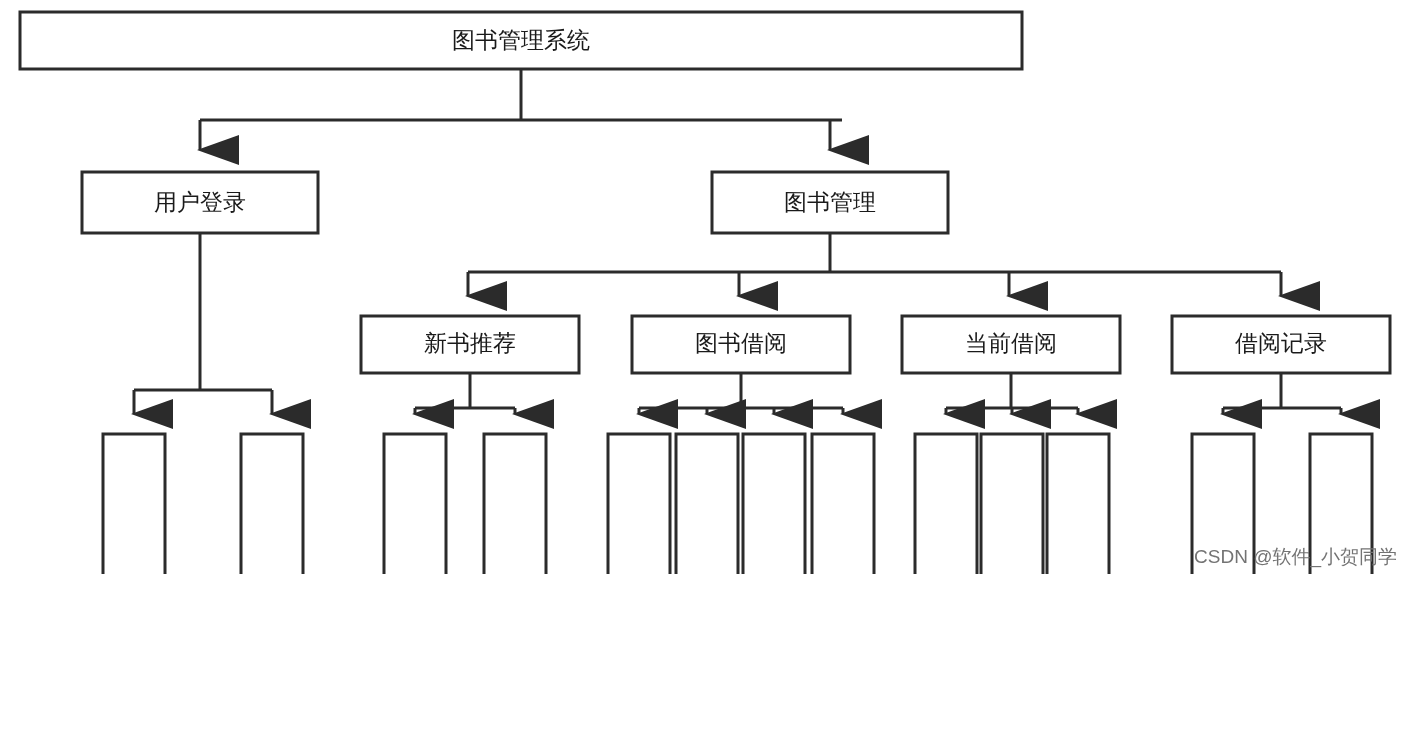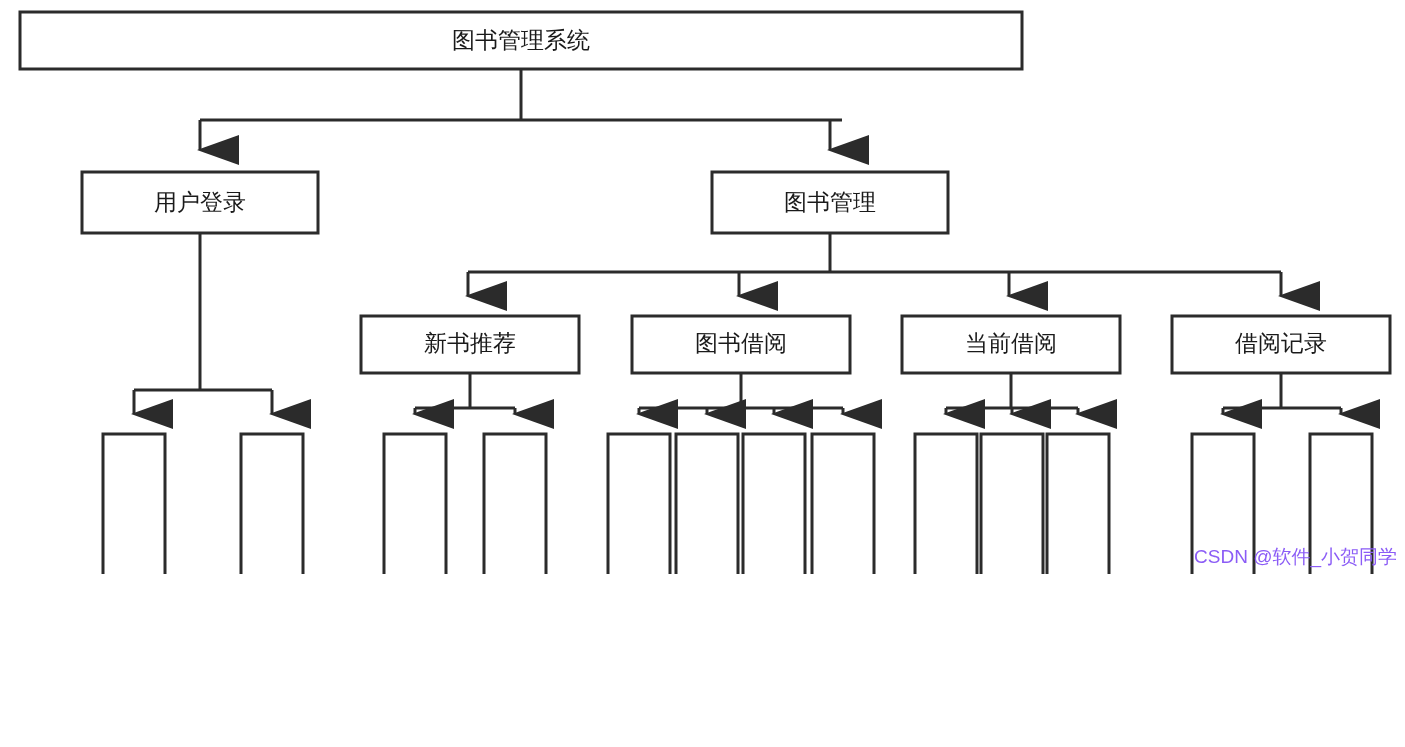--- a/index.html
+++ b/index.html
@@ -63,21 +63,21 @@
   }
   .leaf-label-v.center-aligned {
     align-items: center;
   }
   .watermark {
     position: absolute;
     right: 8px;
     bottom: 4px;
     font-family: "Liberation Sans", "DejaVu Sans", sans-serif;
     font-size: 19px;
-    color: #8b5cf6;
+    color: #737373;
     white-space: nowrap;
   }
 </style>
 </head>
 <body>
 
 <div id="diagram-root">
 
   <svg id="tree-svg" viewBox="0 0 1405 747">
     <defs>

